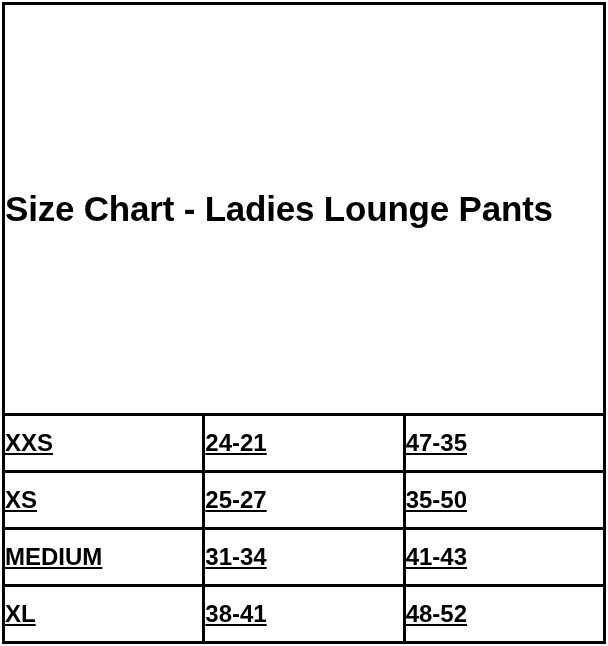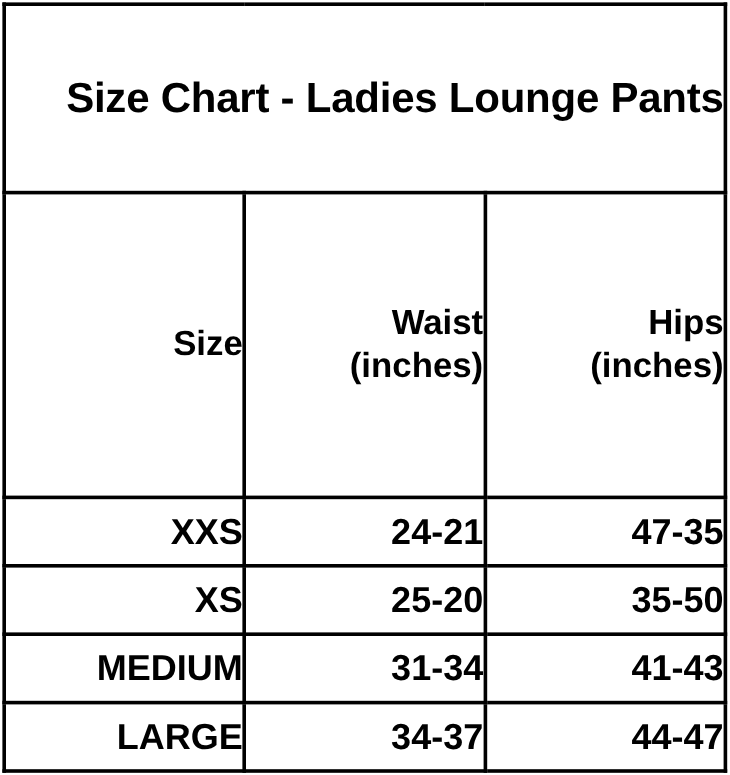--- a/index.html
+++ b/index.html
@@ -22,83 +22,73 @@
   }
   table.size-chart {
     border-collapse: collapse;
     width: 604px;
     height: 642px;
     margin: 2px;
     table-layout: fixed;
   }
   table.size-chart td, table.size-chart th {
     border: 3px solid #000000;
-    text-align: right;
+    text-align: left;
     vertical-align: middle;
     padding: 0;
     font-weight: bold;
   }
   .title-cell {
     font-size: 35px;
     line-height: 1.22;
     font-weight: bold;
     padding: 8px 10px 10px 10px;
     letter-spacing: -0.2px;
   }
   .head-cell {
     font-size: 29px;
     line-height: 1.22;
     font-weight: bold;
     padding: 6px 4px;
   }
   .data-cell {
-    font-size: 30px;
+    font-size: 24px;
     font-weight: bold;
     line-height: 1.1;
     height: 54px;
+    text-decoration: underline;
   }
   .col-size { width: 200px; }
   .col-waist { width: 202px; }
   .col-hips { width: 202px; }
 </style>
 </head>
 <body>
 
 <div class="chart-wrap">
   <table class="size-chart">
     <tbody>
       <tr>
         <td class="title-cell" colspan="3">Size Chart - Ladies Lounge Pants</td>
       </tr>
       <tr>
-        <td class="head-cell col-size">Size</td>
-        <td class="head-cell col-waist">
-          <div>Waist</div>
-          <div>(inches)</div>
-        </td>
-        <td class="head-cell col-hips">
-          <div>Hips</div>
-          <div>(inches)</div>
-        </td>
-      </tr>
-      <tr>
         <td class="data-cell">XXS</td>
         <td class="data-cell">24-21</td>
         <td class="data-cell">47-35</td>
       </tr>
       <tr>
         <td class="data-cell">XS</td>
-        <td class="data-cell">25-20</td>
+        <td class="data-cell">25-27</td>
         <td class="data-cell">35-50</td>
       </tr>
       <tr>
         <td class="data-cell">MEDIUM</td>
         <td class="data-cell">31-34</td>
         <td class="data-cell">41-43</td>
       </tr>
       <tr>
-        <td class="data-cell">LARGE</td>
-        <td class="data-cell">34-37</td>
-        <td class="data-cell">44-47</td>
+        <td class="data-cell">XL</td>
+        <td class="data-cell">38-41</td>
+        <td class="data-cell">48-52</td>
       </tr>
     </tbody>
   </table>
 </div>
 
 </body></html>

